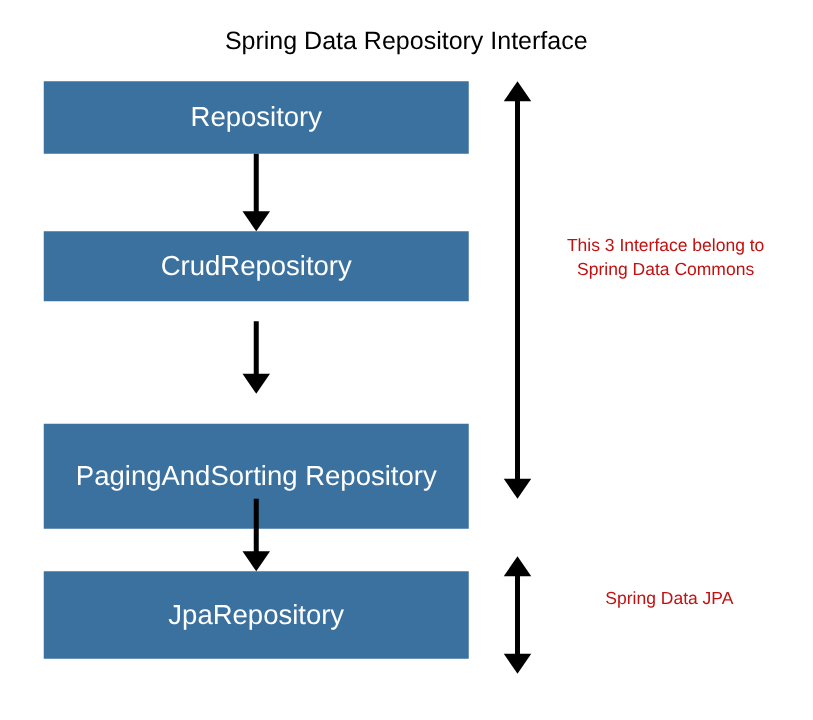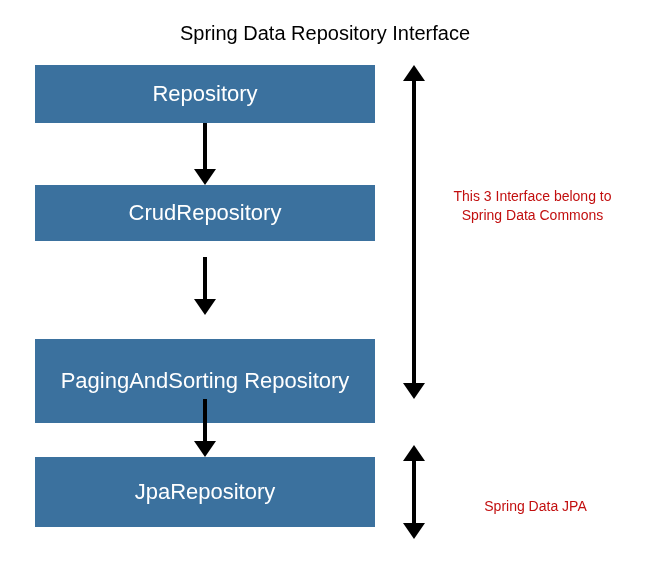--- a/index.html
+++ b/index.html
@@ -110,21 +110,21 @@
     .ra-2 { top: 388px; height: 94px; }
     .annotation {
       position: absolute;
       color: #c20f0f;
       font-size: 14px;
       font-weight: 400;
       text-align: center;
       line-height: 1.35;
     }
     .anno-1 { left: 445px; top: 130px; width: 175px; }
-    .anno-2 { left: 448px; top: 440px; width: 175px; }
+    .anno-2 { left: 448px; top: 412px; width: 175px; }
   </style>
 </head>
 <body>
 
 <div class="title">Spring Data Repository Interface</div>
 
 <div class="diagram-area">
 
   <div class="box box-1">
     <span>Repository</span>

